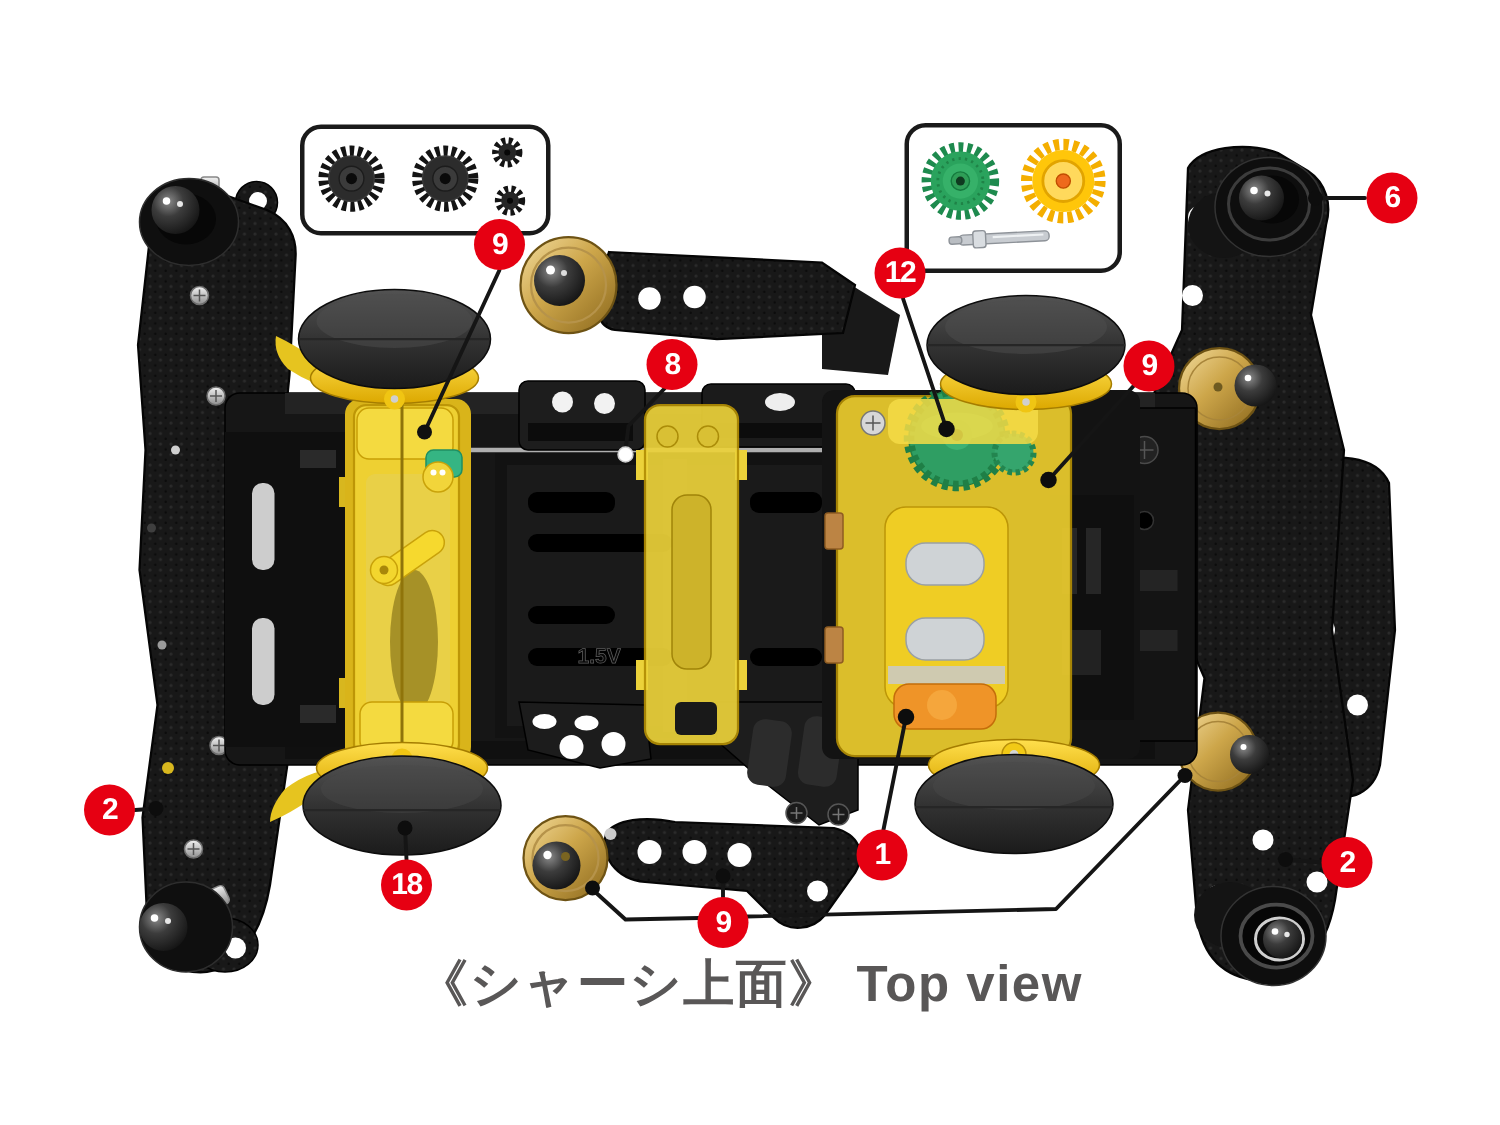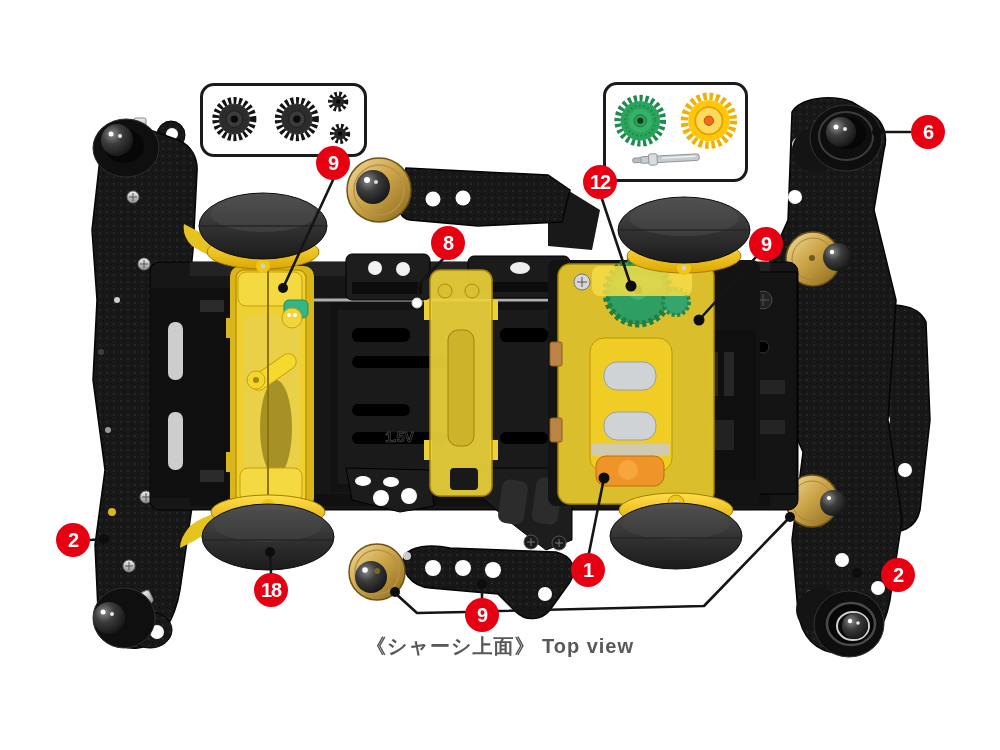--- a/index.html
+++ b/index.html
@@ -6,21 +6,21 @@
   .stage{position:relative;width:1000px;height:750px;background:#fff;overflow:hidden;
          font-family:"Liberation Sans","DejaVu Sans",sans-serif;}
   .stage>svg{position:absolute;left:0;top:0;}
   .inset{position:absolute;background:#fff;border:3px solid #1a1a1a;border-radius:14px;
          box-sizing:border-box;}
   .inset svg{width:100%;height:100%;display:block;}
   .badge{position:absolute;width:34px;height:34px;border-radius:50%;background:#e60012;
          color:#fff;font-weight:bold;font-size:20px;letter-spacing:-1px;
          display:flex;align-items:center;justify-content:center;z-index:5;}
   .caption{position:absolute;left:0;right:0;top:633px;text-align:center;
-           font-size:20px;font-weight:bold;color:#595757;letter-spacing:1px;}
+           font-size:34px;font-weight:bold;color:#595757;letter-spacing:1px;}
 </style>
 </head>
 <body>
 
 <div class="stage">
 
   <svg width="1000" height="750" viewBox="0 0 1000 750">
     <defs>
       <linearGradient id="goldG" x1="0" y1="0" x2="1" y2="1">
         <stop offset="0" stop-color="#f3dc9e"></stop>

